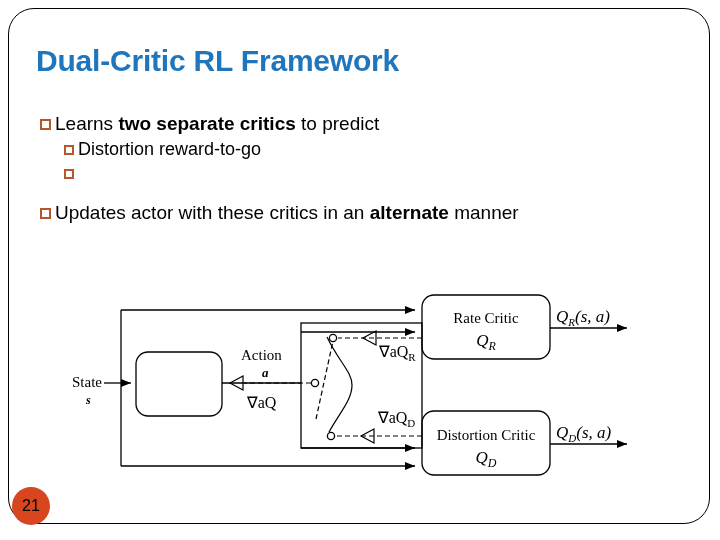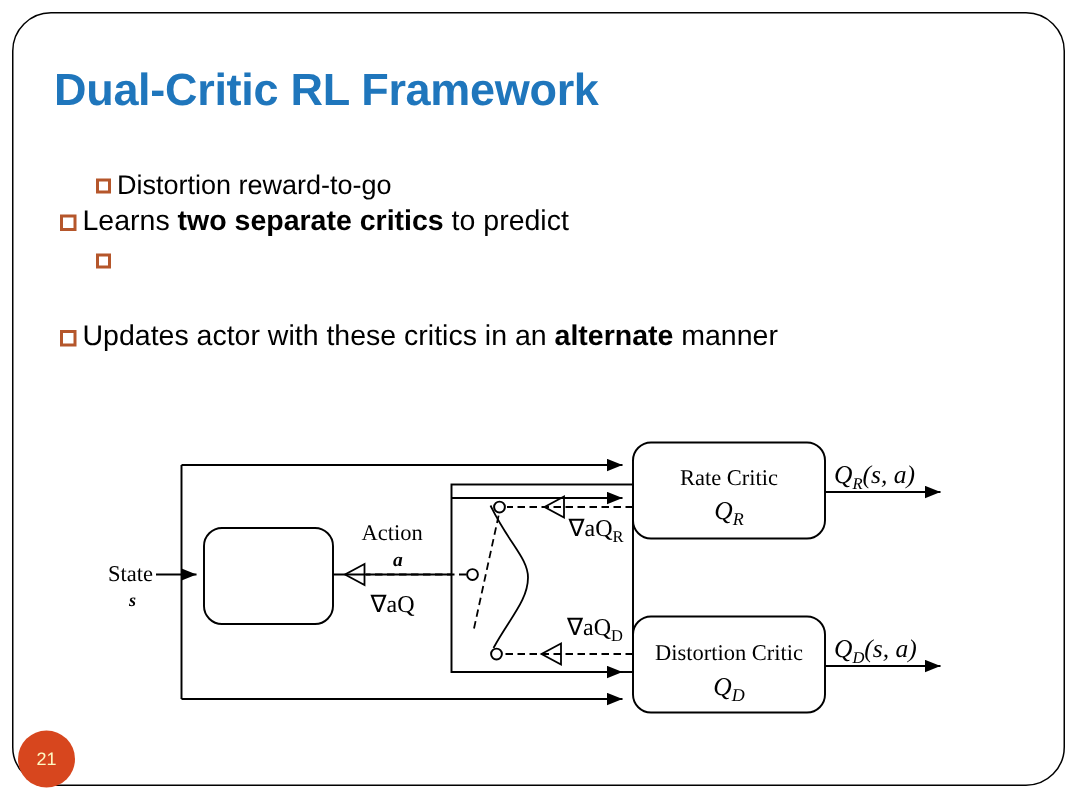--- a/index.html
+++ b/index.html
@@ -77,21 +77,21 @@
     line-height: 1.0;
     margin-bottom: 7px;
     white-space: nowrap;
   }
   .bullet-row.lvl2 {
     padding-left: 24px;
     font-size: 18px;
     margin-bottom: 6px;
   }
   .bullet-row.spaced {
-    margin-top: 36px;
+    margin-top: 24px;
   }
 
   .bsq {
     display: inline-block;
     width: 11px;
     height: 11px;
     border: 2.2px solid #B5562B;
     box-sizing: border-box;
     margin-right: 4px;
     margin-top: 5px;
@@ -107,22 +107,22 @@
 
   
   .page-badge {
     position: absolute;
     left: 12px;
     top: 487px;
     width: 38px;
     height: 38px;
     border-radius: 50%;
     background: #D7461E;
-    color: #fef9c3;
-    font-size: 12px;
+    color: #000000;
+    font-size: 16px;
     display: flex;
     align-items: center;
     justify-content: center;
   }
 
   .diagram {
     position: absolute;
     left: 0px;
     top: 0px;
     width: 720px;
@@ -136,28 +136,28 @@
 <div class="slide">
 
   <div class="frame"></div>
   <div class="frame-mask-right"></div>
   <div class="frame-mask-bottom"></div>
 
   <div class="title">Dual-Critic RL Framework</div>
 
   <div class="bullets">
 
+    <div class="bullet-row">
+      <span class="bsq"></span>
+      <span class="btxt"><span>Learns </span><b>two separate critics</b><span> to predict</span></span>
+    </div>
+
     <div class="bullet-row lvl2">
       <span class="bsq small"></span>
       <span class="btxt">Distortion reward-to-go</span>
-    </div>
-
-    <div class="bullet-row">
-      <span class="bsq"></span>
-      <span class="btxt"><span>Learns </span><b>two separate critics</b><span> to predict</span></span>
     </div>
 
     <div class="bullet-row lvl2">
       <span class="bsq small"></span>
     </div>
 
     <div class="bullet-row spaced">
       <span class="bsq"></span>
       <span class="btxt"><span>Updates actor with these critics in an </span><b>alternate</b><span> manner</span></span>
     </div>

